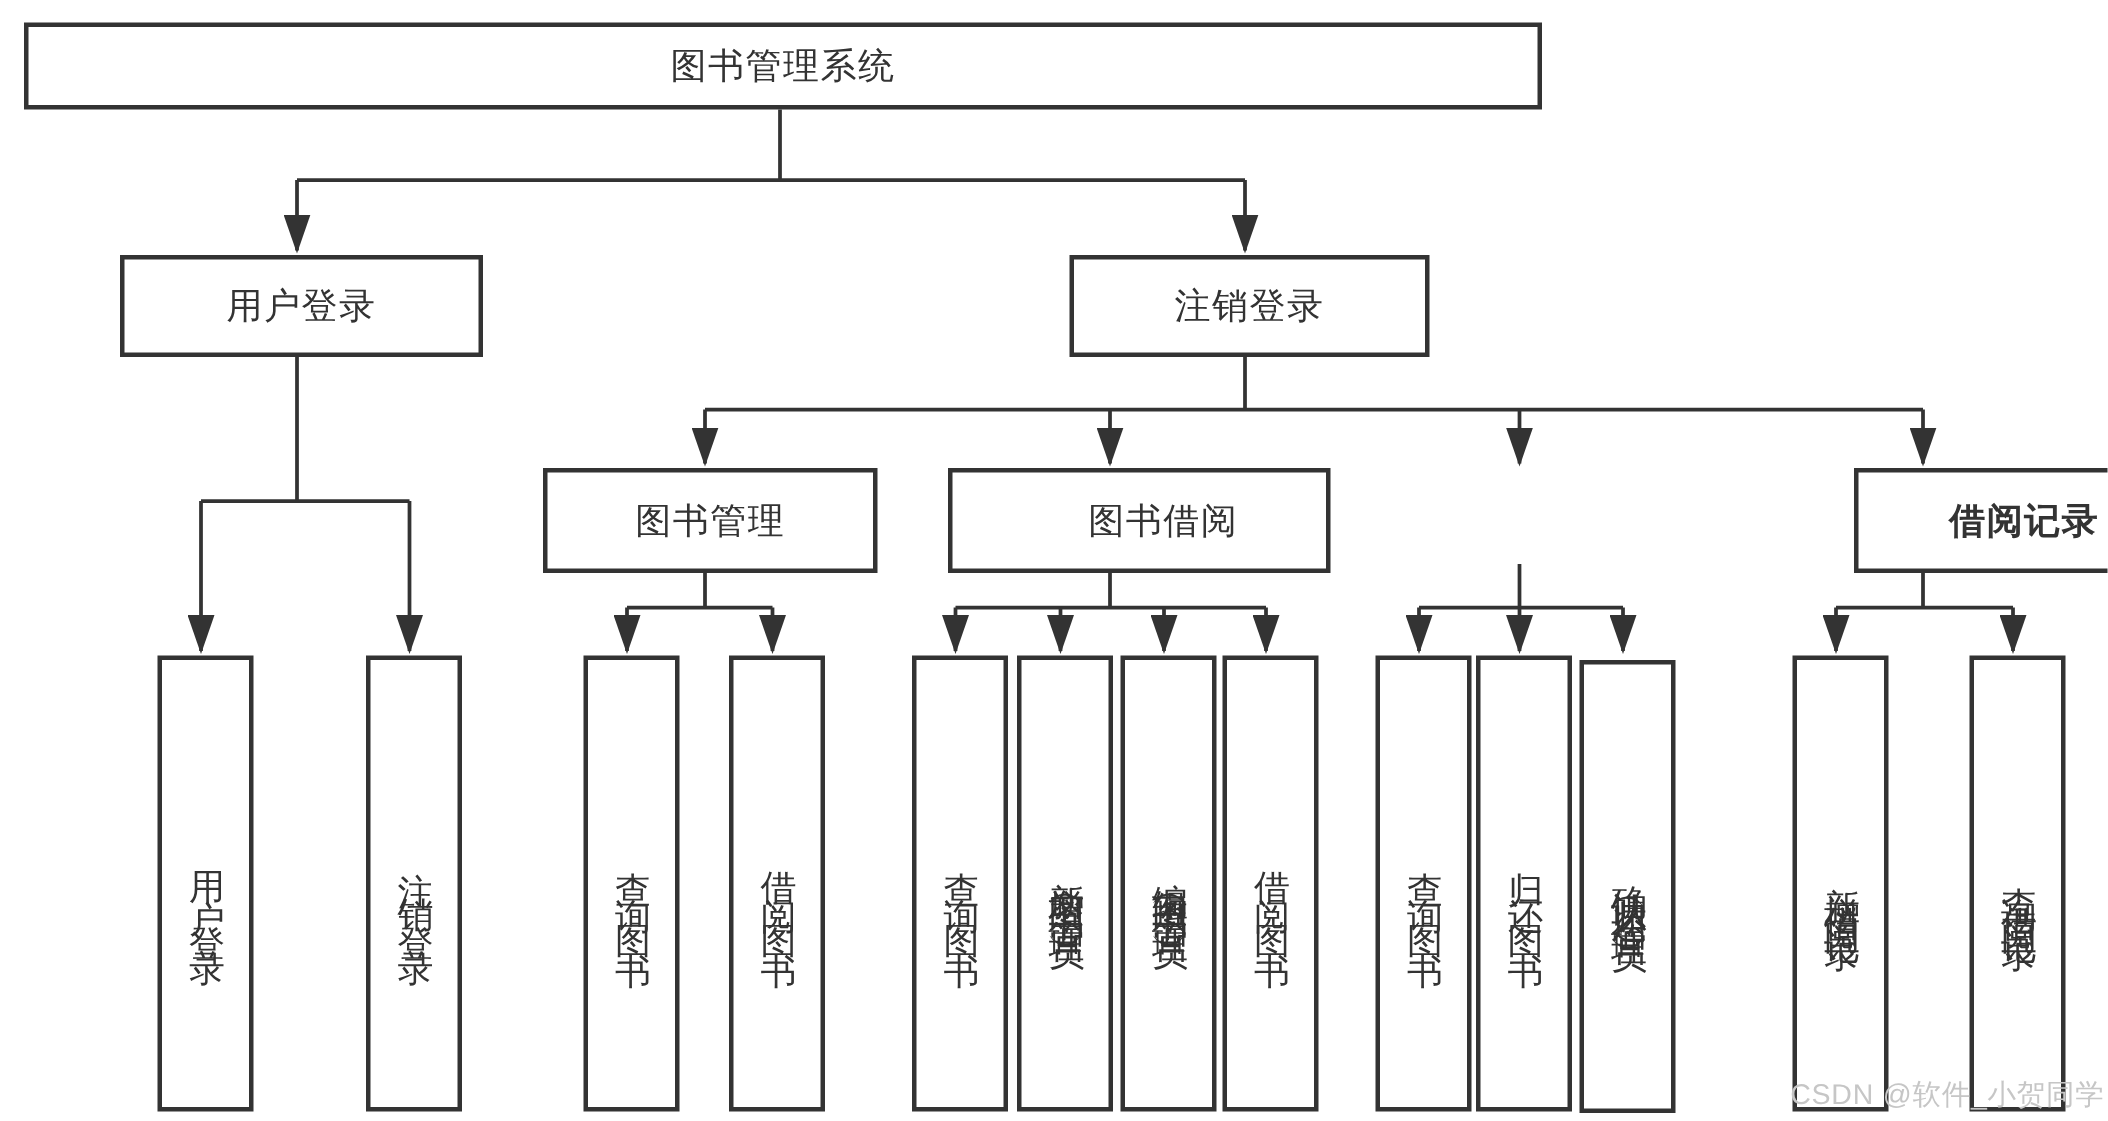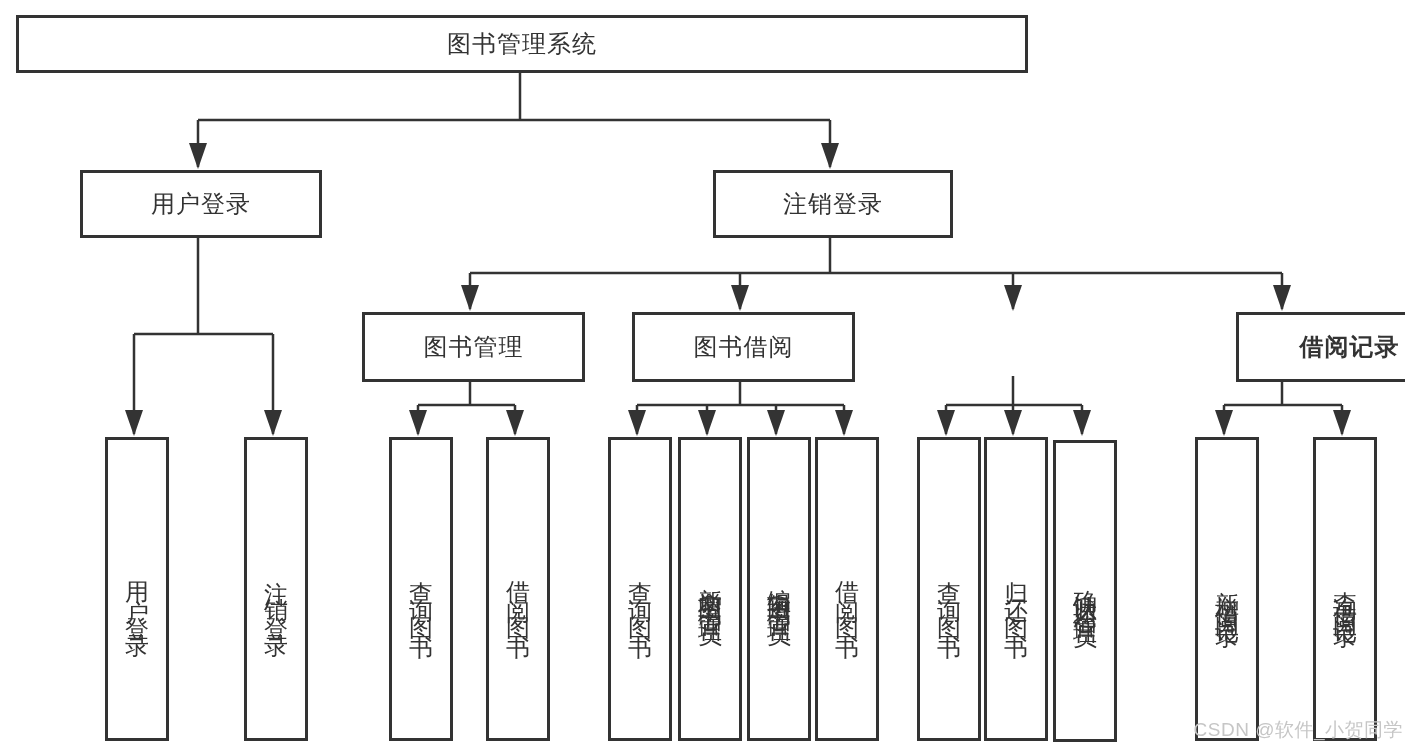--- a/index.html
+++ b/index.html
@@ -104,21 +104,21 @@
   <div class="nbox hbox" style="left:80px; top:170px; width:236px; height:62px;">
     <span class="lbl">用户登录</span>
   </div>
   <div class="nbox hbox" style="left:713px; top:170px; width:234px; height:62px;">
     <span class="lbl">注销登录</span>
   </div>
 
   <div class="nbox hbox" style="left:362px; top:312px; width:217px; height:64px;">
     <span class="lbl">图书管理</span>
   </div>
-  <div class="nbox hbox" style="left:632px; top:312px; width:217px; height:64px;">
+  <div class="nbox hbox" style="left:632px; top:312px; width:217px; height:64px;padding-left:32px;">
     <span class="lbl">图书借阅</span>
   </div>
   <div class="nbox hbox" style="left:1236px; top:312px; width:221px; height:64px;font-weight:bold;">
     <span class="lbl">借阅记录</span>
   </div>
 
   <div class="nbox vbox sp4" style="left:105px; top:437px; width:58px; height:298px;">
     <span class="lbl">用户登录</span>
   </div>
   <div class="nbox vbox sp4" style="left:244px; top:437px; width:58px; height:298px;">

